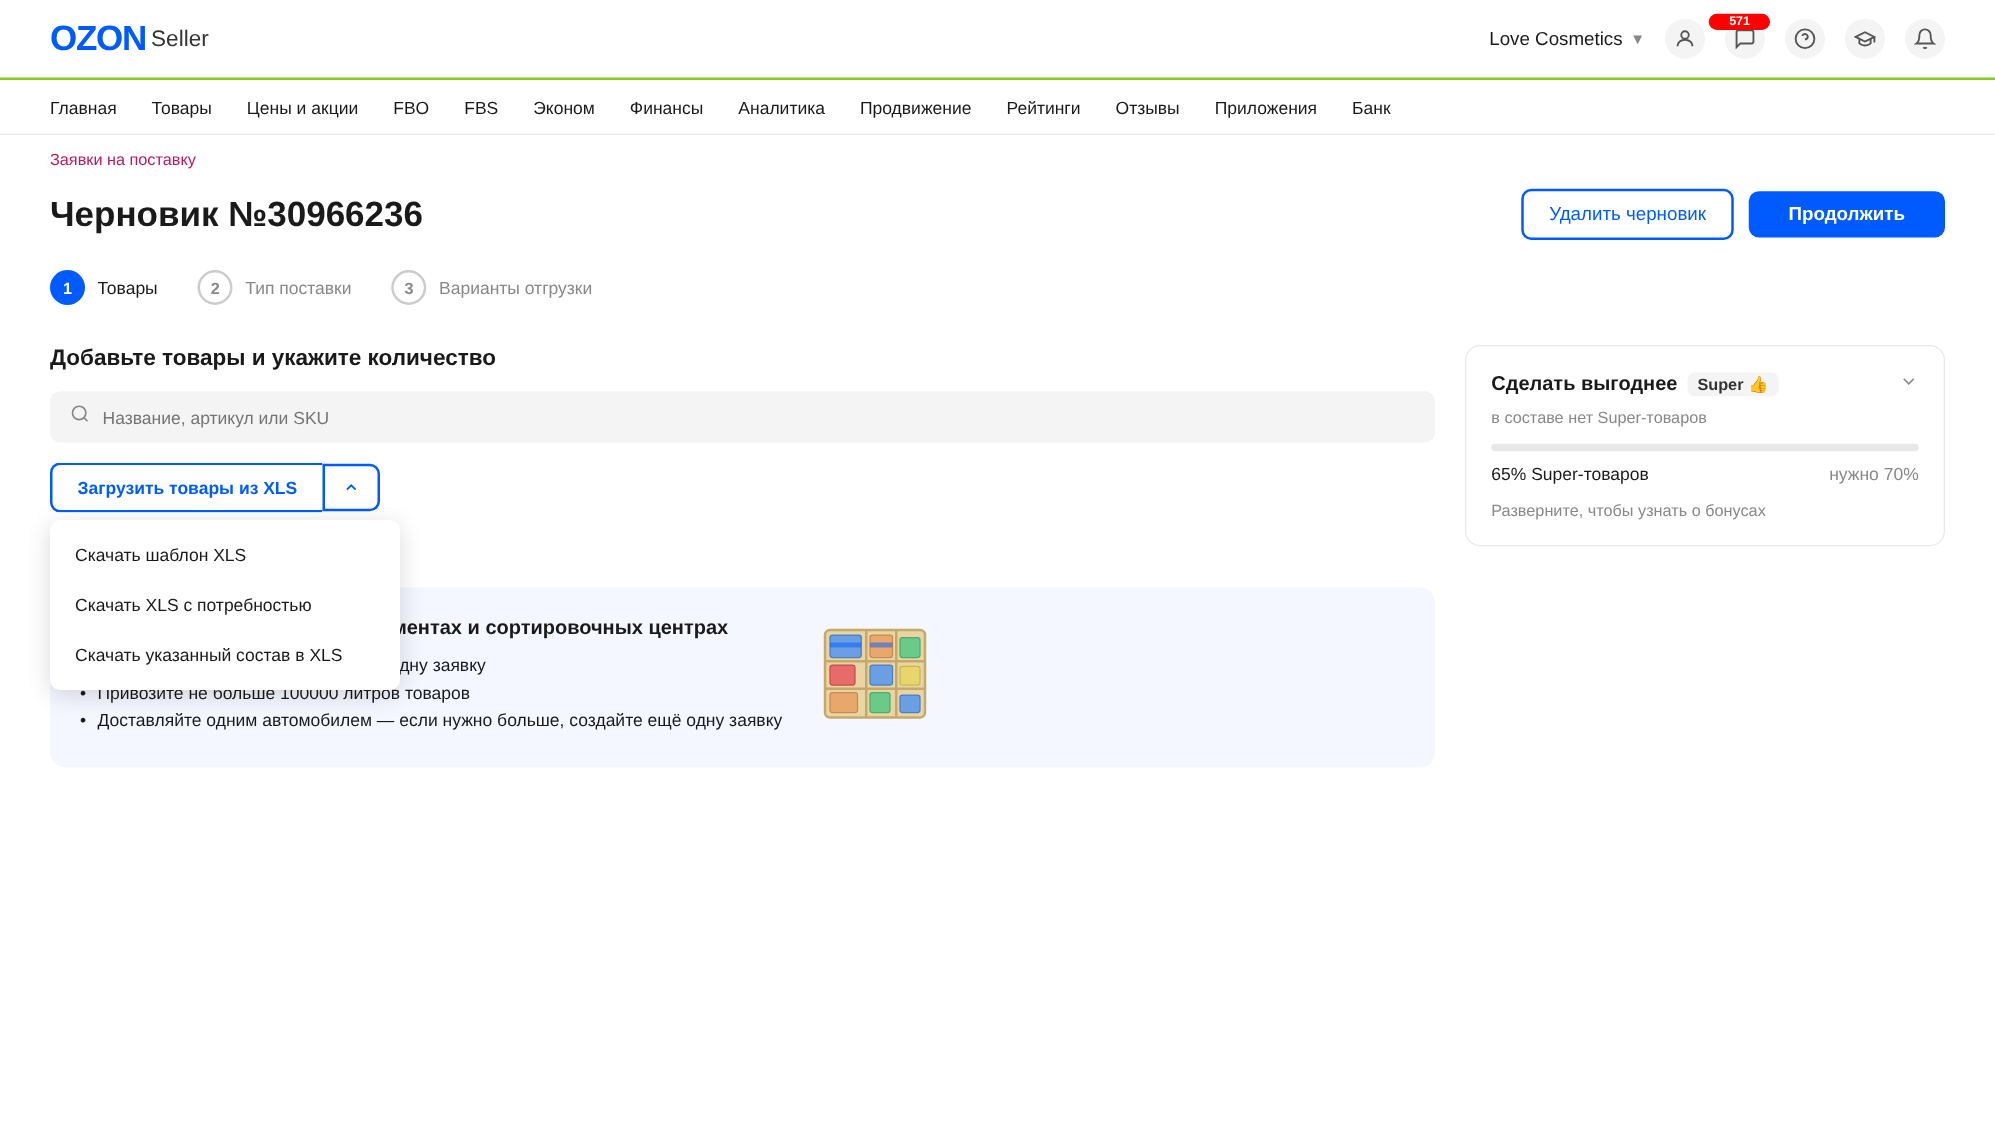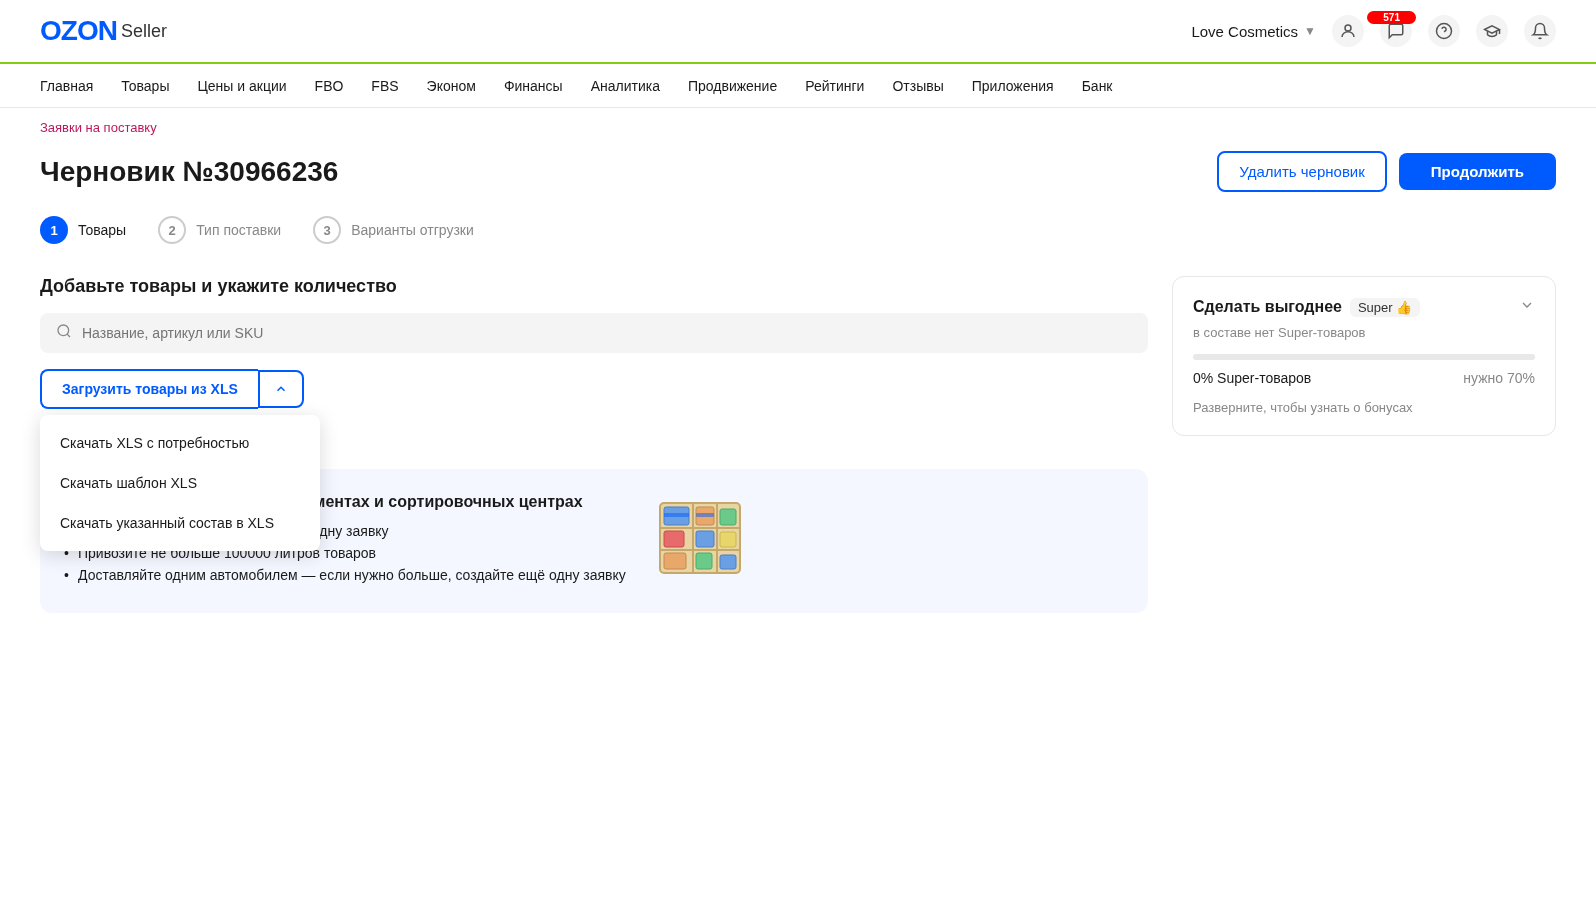--- a/index.html
+++ b/index.html
@@ -331,21 +331,21 @@
       font-weight: 700;
       display: flex;
       align-items: center;
       gap: 8px;
     }
     .super-badge {
       background: #f4f4f4;
       border-radius: 6px;
       padding: 2px 8px;
       font-size: 13px;
-      font-weight: 400;
+      font-weight: 700;
       color: #333;
       display: flex;
       align-items: center;
       gap: 4px;
     }
     .super-expand {
       color: #888;
       cursor: pointer;
       font-size: 16px;
     }
@@ -492,22 +492,22 @@
 
       <div class="upload-row">
         <button class="btn-upload">Загрузить товары из XLS</button>
         <button class="btn-upload-arrow">
           <svg width="14" height="14" viewBox="0 0 24 24" fill="none" stroke="#005bff" stroke-width="2.5">
             <polyline points="18 15 12 9 6 15"></polyline>
           </svg>
         </button>
 
         <div class="dropdown">
+          <div class="dropdown-item">Скачать шаблон XLS</div>
           <div class="dropdown-item">Скачать XLS с потребностью</div>
-          <div class="dropdown-item">Скачать шаблон XLS</div>
           <div class="dropdown-item">Скачать указанный состав в XLS</div>
         </div>
       </div>
 
       <div class="info-card">
         <div class="info-card-text">
           <h3>Принимаем товары на фулфилментах и сортировочных центрах</h3>
           <ul>
             <li>Добавляйте не больше 5000 SKU в одну заявку</li>
             <li>Привозите не больше 100000 литров товаров</li>
@@ -556,21 +556,21 @@
             <svg width="16" height="16" viewBox="0 0 24 24" fill="none" stroke="#888" stroke-width="2">
               <polyline points="6 9 12 15 18 9"></polyline>
             </svg>
           </span>
         </div>
         <div class="super-sub">в составе нет Super-товаров</div>
         <div class="progress-bar-bg">
           <div class="progress-bar-fill" style="width: 0%"></div>
         </div>
         <div class="super-stats">
-          <span class="super-stats-label">0% Super-товаров</span>
+          <span class="super-stats-label">65% Super-товаров</span>
           <span class="super-stats-need">нужно 70%</span>
         </div>
         <div class="super-hint">Разверните, чтобы узнать о бонусах</div>
       </div>
     </div>
 
   </div>
 </div>
 
 </body></html>

